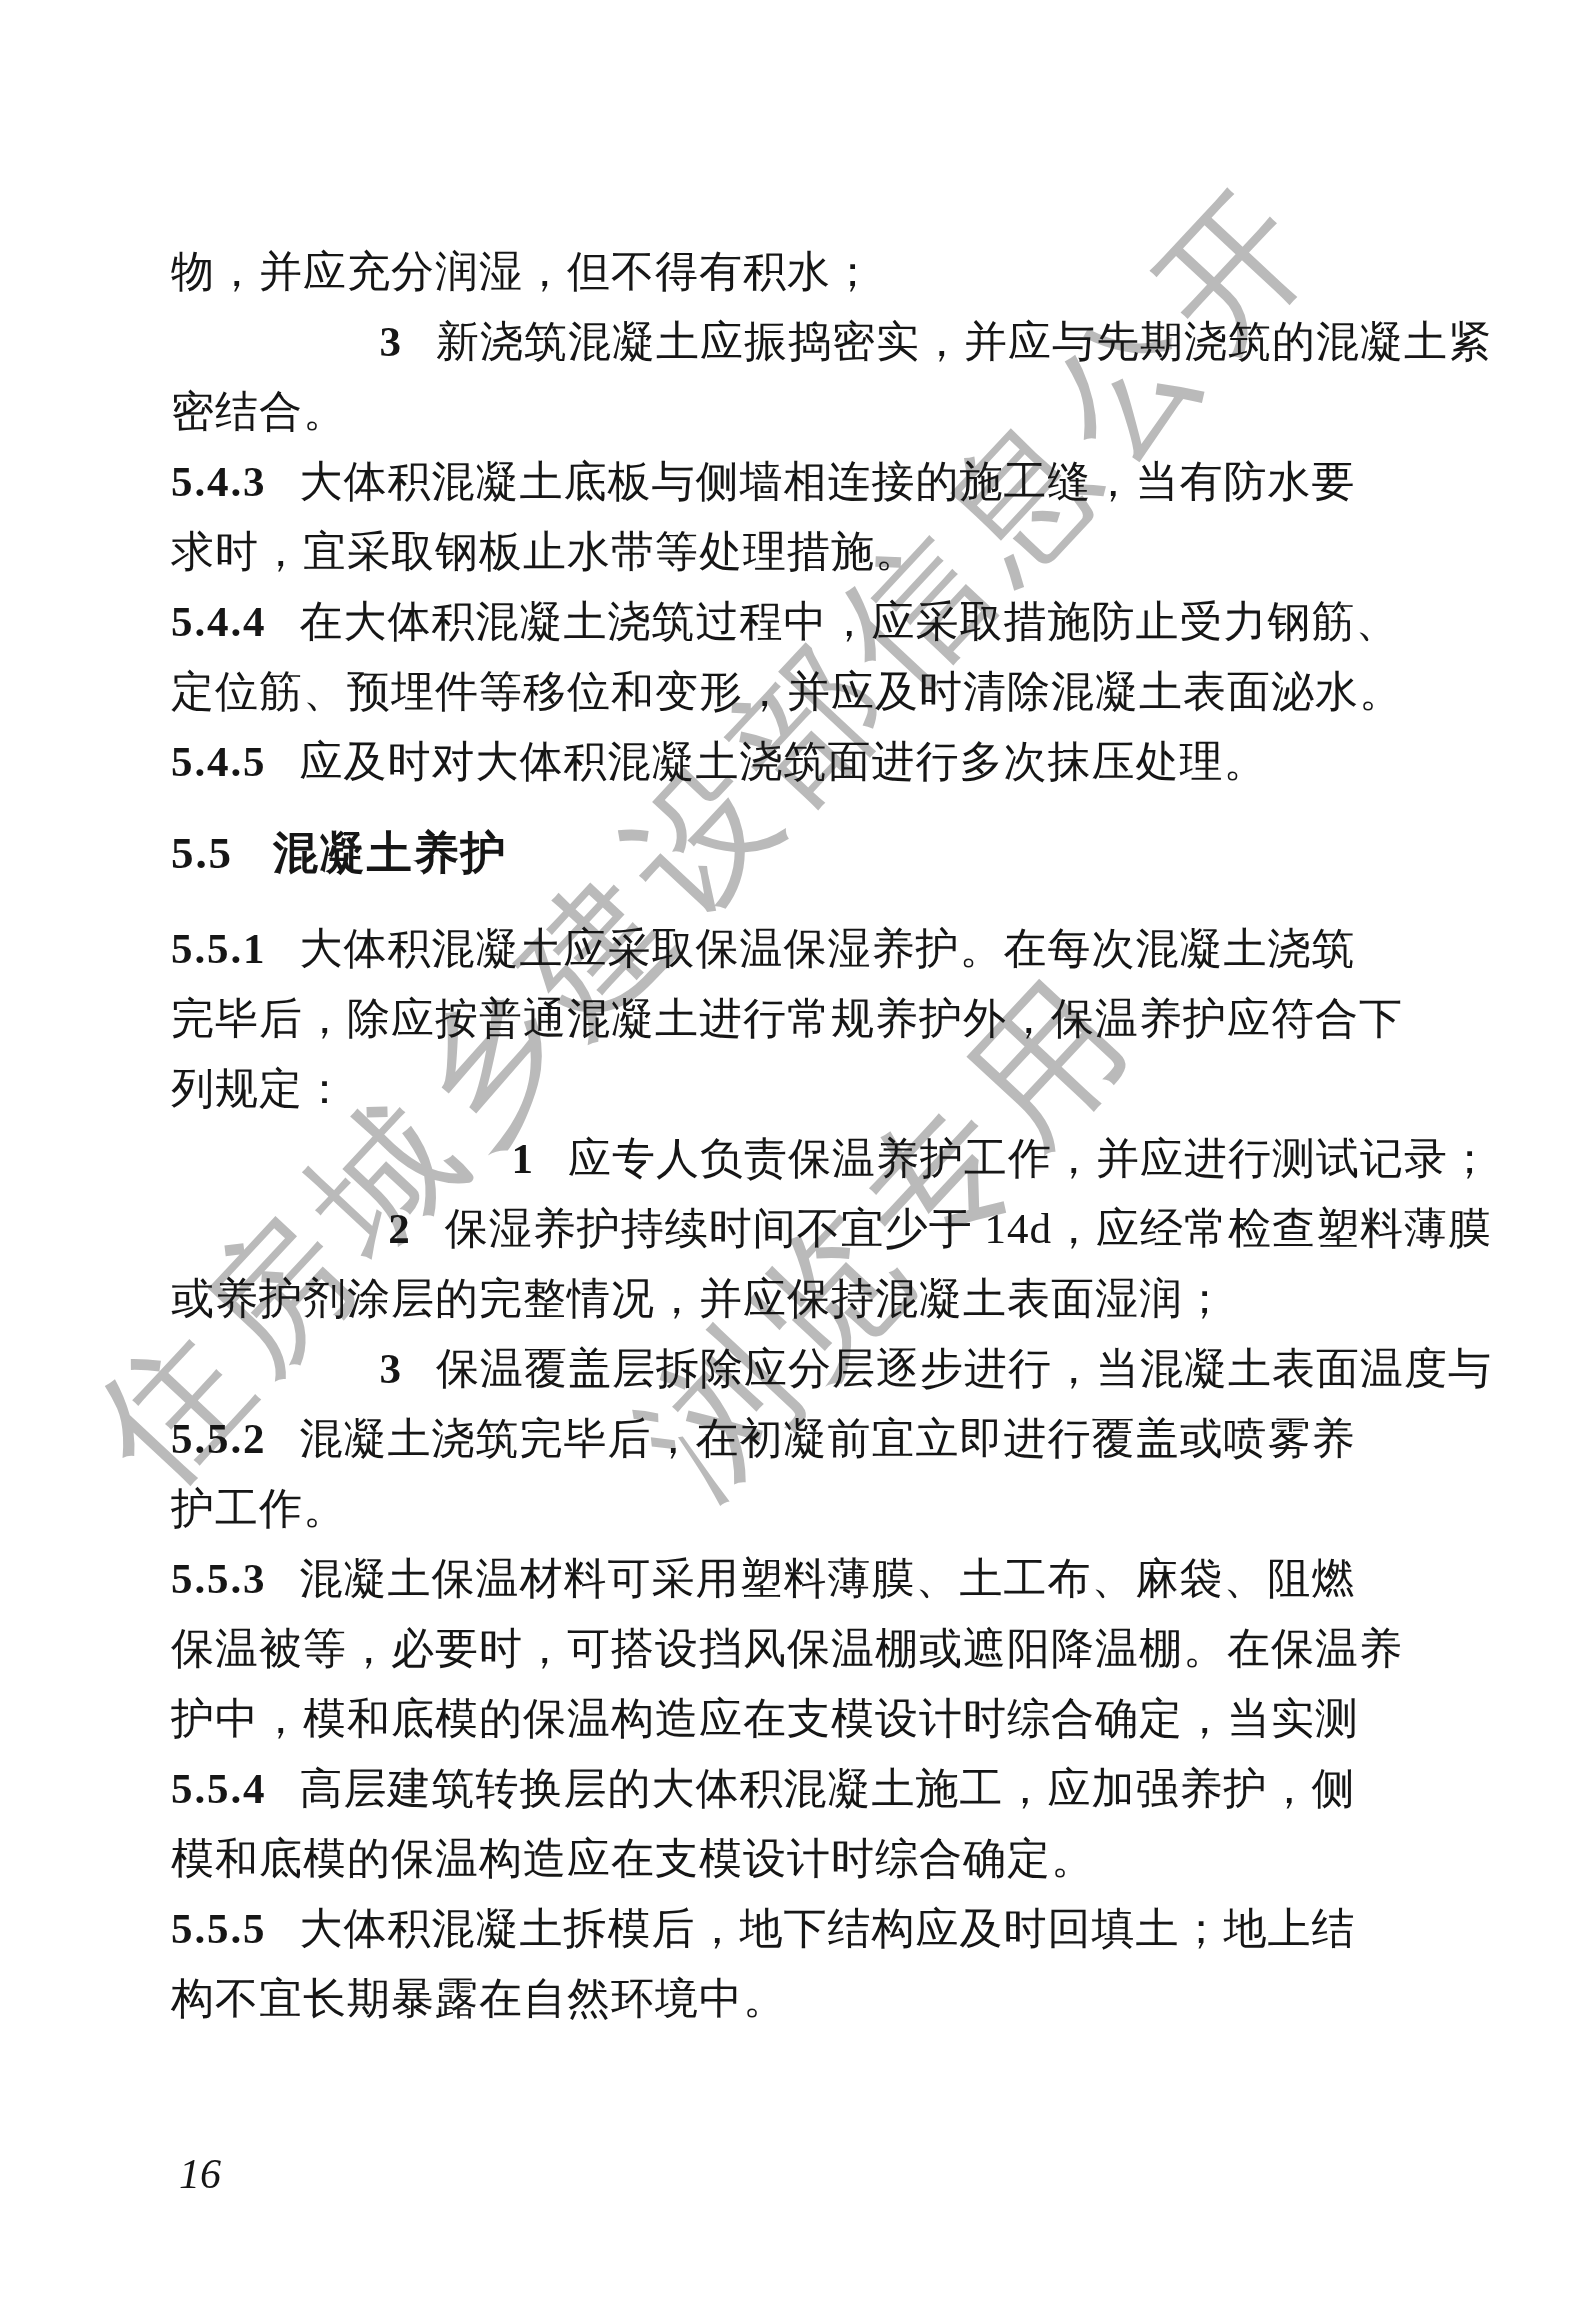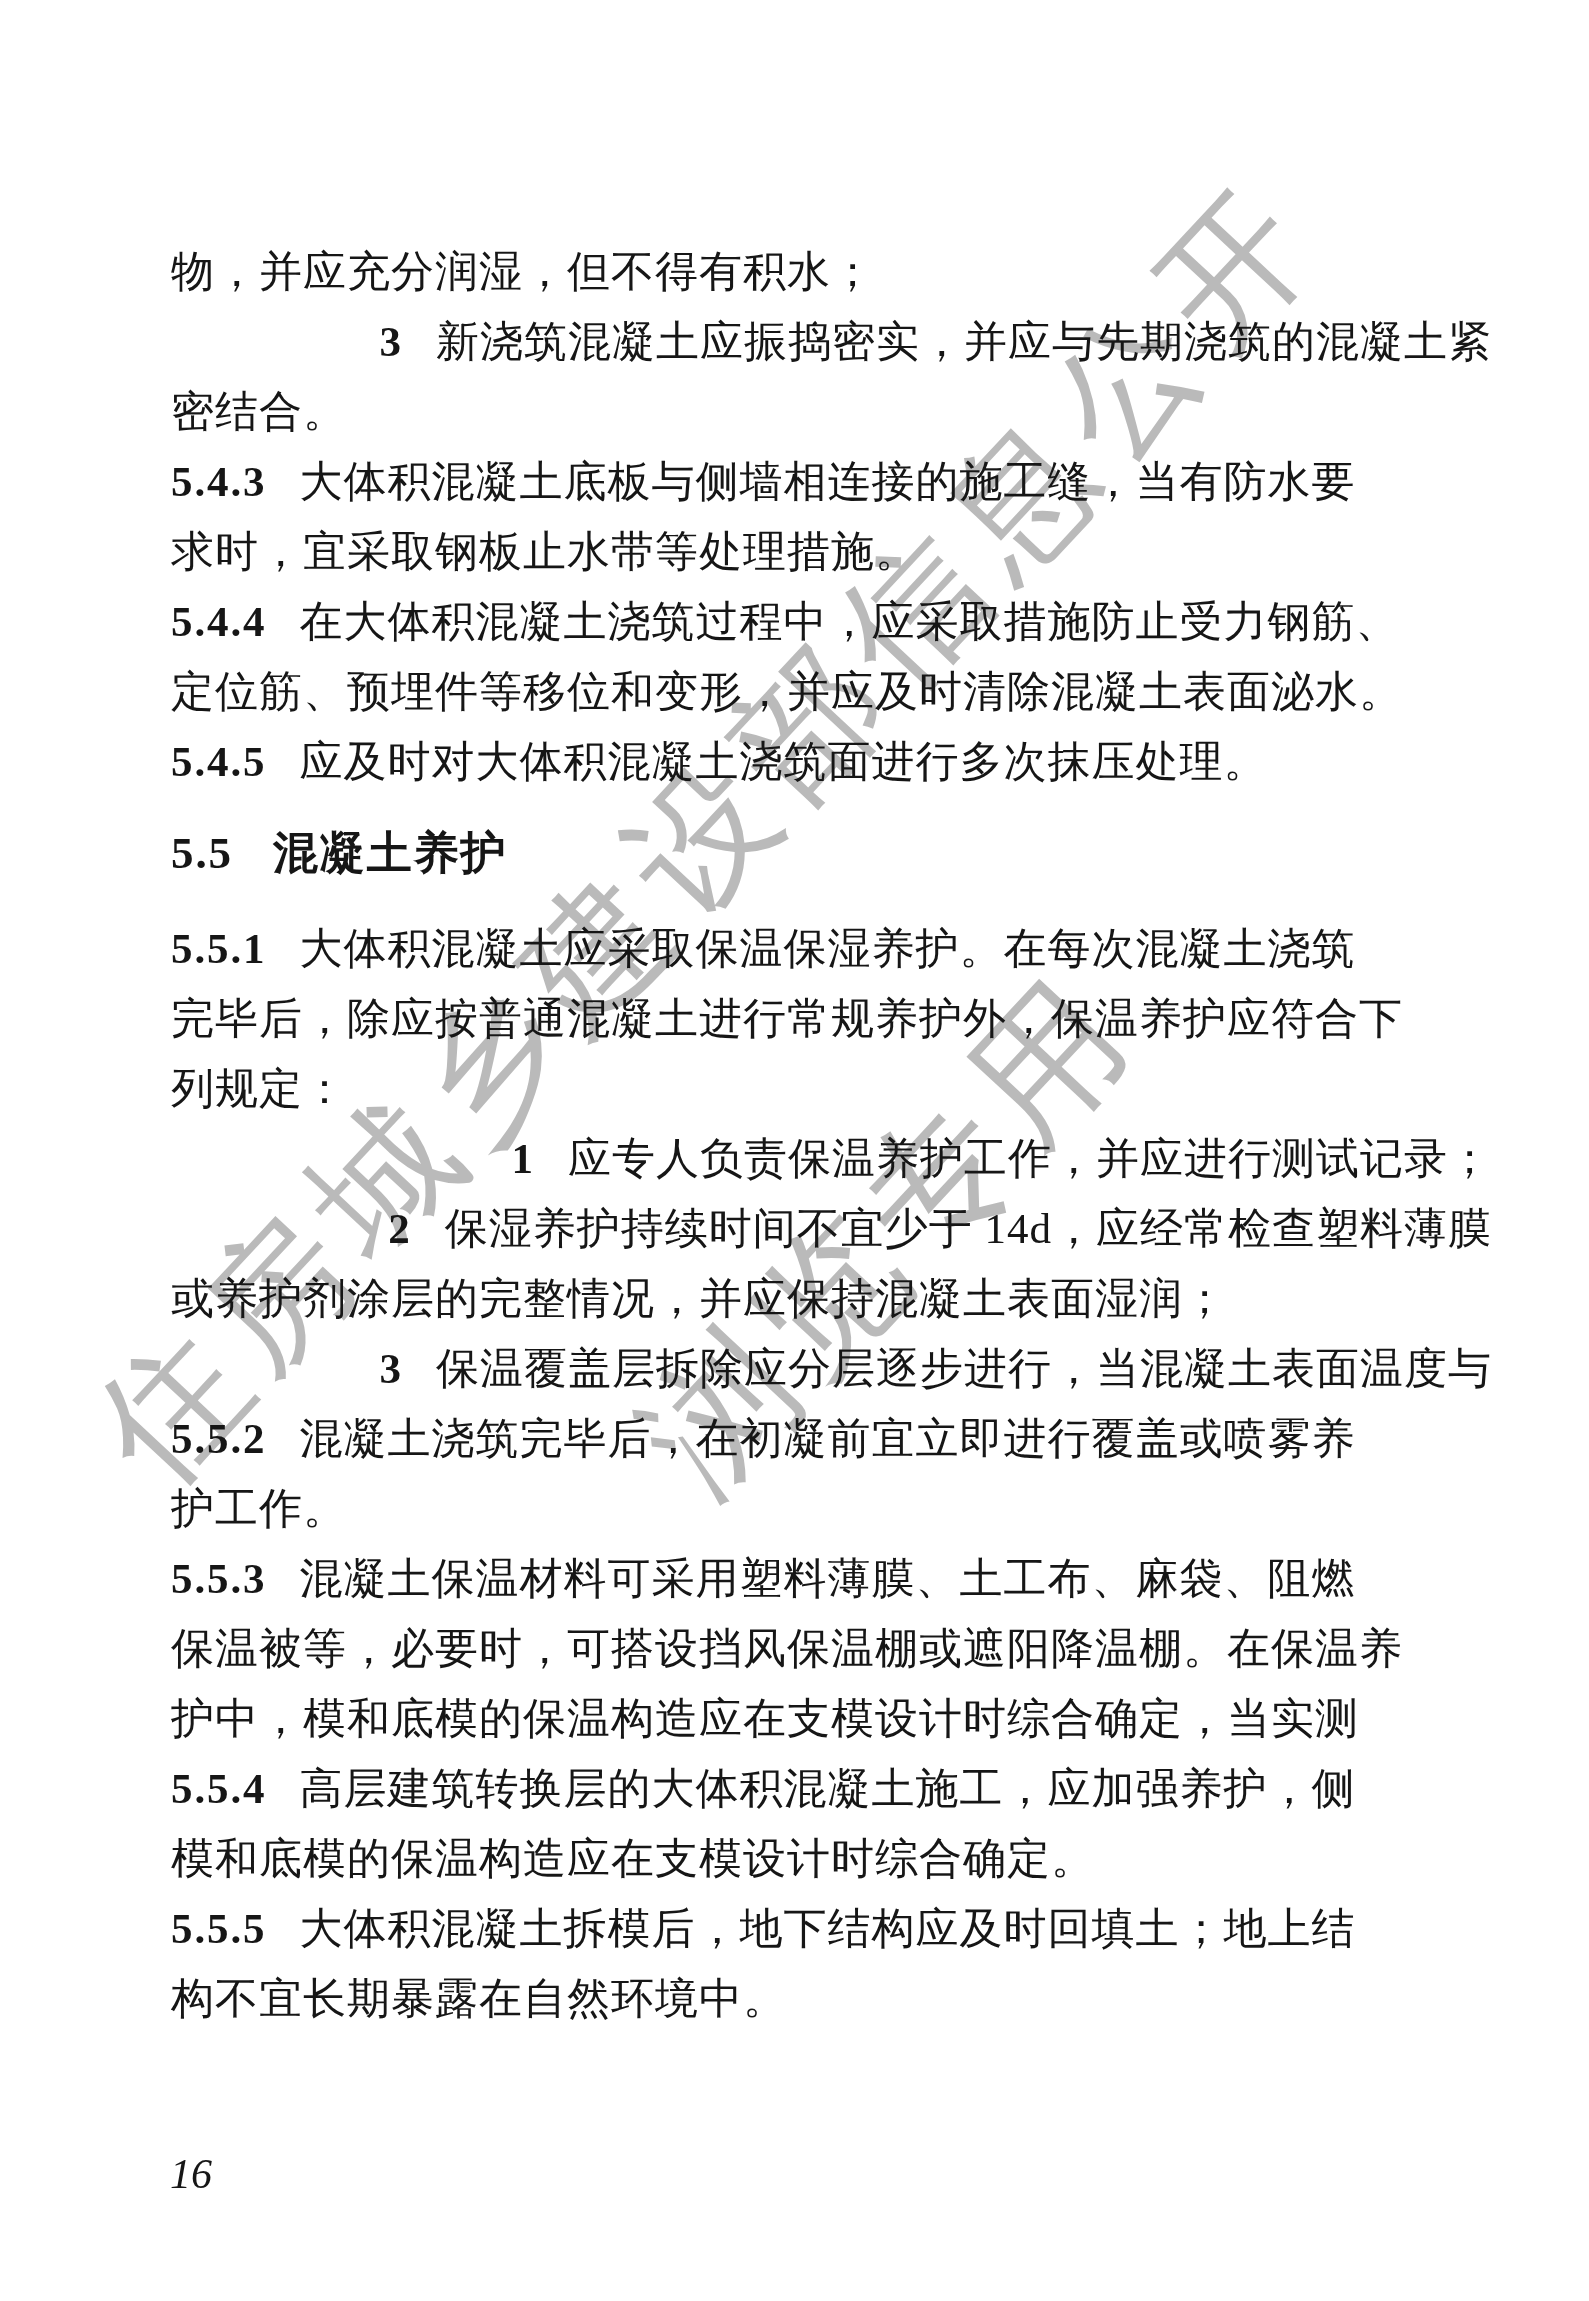--- a/index.html
+++ b/index.html
@@ -33,21 +33,21 @@
     margin-bottom:26px;
     text-align:left;
     font-weight:700;
     font-size:45px;
     line-height:70px;
     letter-spacing:1.9px;
   }
   .heading .h-num{margin-right:40px;}
   .page-number{
     position:absolute;
-    left:170px;top:2150px;
+    left:179px;top:2150px;
     font-size:42px;
     font-style:italic;
     z-index:2;
   }
   .watermark{
     position:absolute;
     z-index:1;
     color:rgba(90,90,90,0.42);
     font-size:142px;
     letter-spacing:13.4px;

